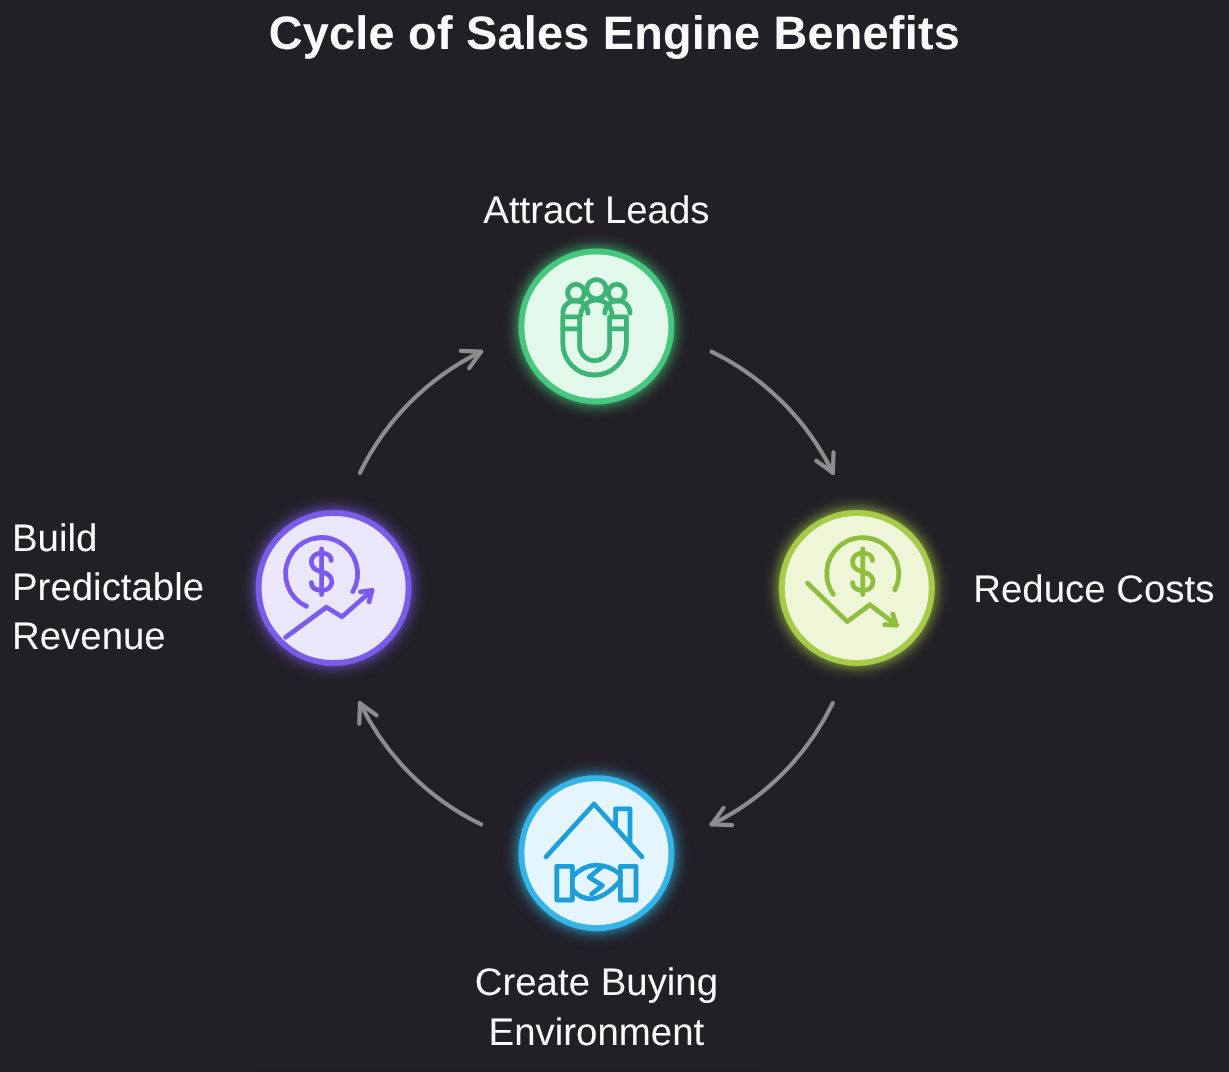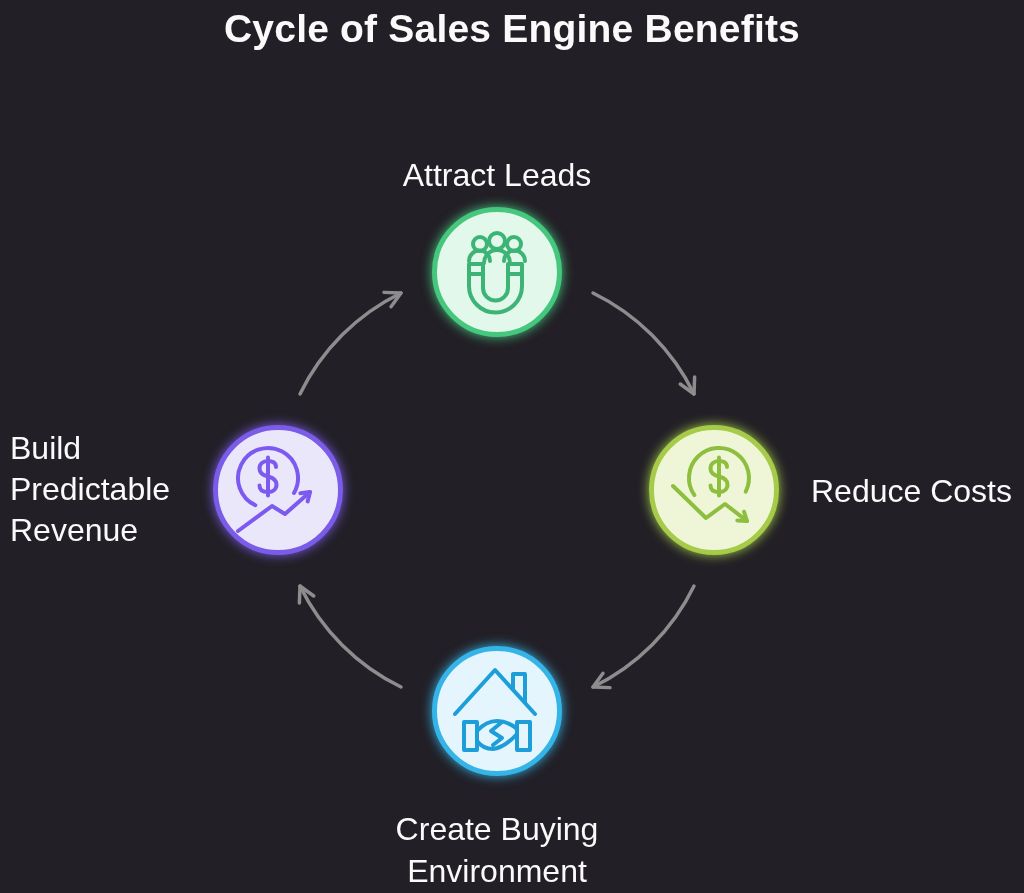--- a/index.html
+++ b/index.html
@@ -54,21 +54,21 @@
   .label {
     position: absolute;
     color: var(--label-color, #fafafa);
     font-family: "Liberation Sans", sans-serif;
     font-size: 32px;
     font-weight: 400;
   }
   .label-top    { left: 497px; top: 157px; transform: translateX(-50%); white-space: nowrap; }
   .label-right  { left: 811px; top: 473px; white-space: nowrap; }
   .label-left   { right: 829px; top: 428px; width: 185px; line-height: 41px; }
-  .label-bottom { left: 497px; top: 797px; transform: translateX(-50%); width: 265px; text-align: center; line-height: 42px; margin-top: 11px; }
+  .label-bottom { left: 497px; top: 797px; transform: translateX(-50%); width: 265px; text-align: center; line-height: 42px; }
 </style>
 </head>
 <body>
 
 <div class="canvas">
 
   <h1 class="title">Cycle of Sales Engine Benefits</h1>
 
   <svg class="diagram" width="1024" height="893" viewBox="0 0 1024 893">
     <defs>

